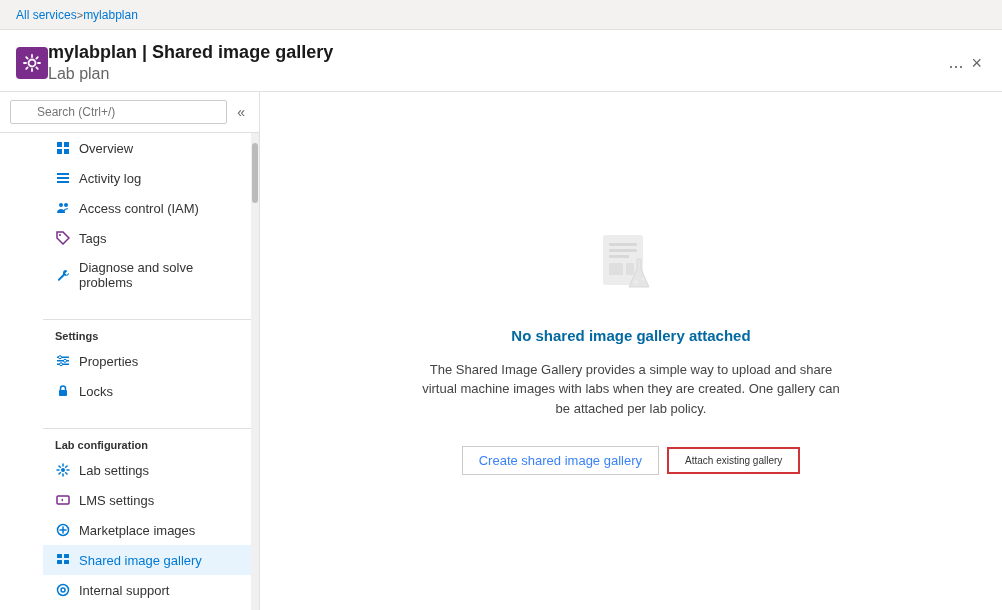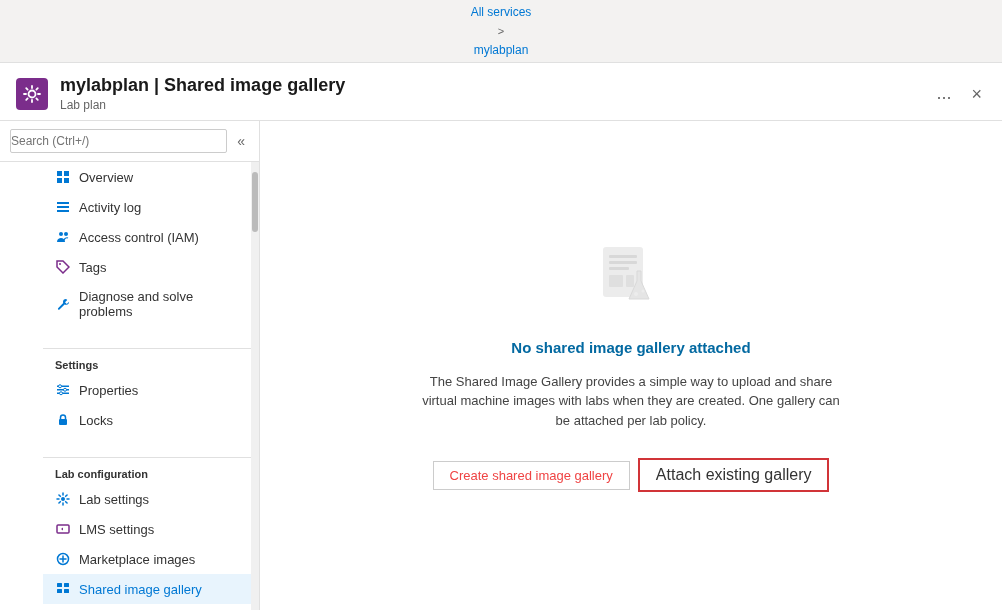--- a/index.html
+++ b/index.html
@@ -4,25 +4,23 @@
   <style>
     * { box-sizing: border-box; margin: 0; padding: 0; }
     body { font-family: 'Segoe UI', Arial, sans-serif; font-size: 13px; color: #333; background: #fff; width: 1002px; height: 610px; overflow: hidden; display: flex; flex-direction: column; }
 
     
     .breadcrumb-bar {
       background: #f3f2f1;
       padding: 5px 16px;
       display: flex;
       align-items: center;
-      gap: 6px;
       font-size: 12px;
       border-bottom: 1px solid #e0e0e0;
       min-height: 30px;
-      flex-direction: column;
     }
     .breadcrumb-link {
       color: #0078d4;
       cursor: pointer;
       text-decoration: none;
     }
     .breadcrumb-separator { color: #666; font-size: 11px; }
     .breadcrumb-current { color: #0078d4; }
 
     
@@ -32,42 +30,42 @@
       overflow: hidden;
     }
 
     
     .page-header {
       display: flex;
       align-items: center;
       padding: 12px 16px 8px 16px;
       border-bottom: 1px solid #e0e0e0;
       background: #fff;
-      gap: 12px;
+      gap: 0;
     }
     .page-header-icon {
       width: 32px;
       height: 32px;
       background: #7b2d8b;
       border-radius: 4px;
       display: flex;
       align-items: center;
       justify-content: center;
       color: #fff;
       font-size: 18px;
       flex-shrink: 0;
     }
     .page-header-title-block { flex: 1; }
     .page-header-title {
       font-size: 18px;
       font-weight: 600;
       color: #1a1a1a;
     }
     .page-header-subtitle {
-      font-size: 12px;
+      font-size: 16px;
       color: #666;
       margin-top: 2px;
     }
     .page-header-close {
       cursor: pointer;
       font-size: 18px;
       color: #666;
       padding: 4px;
       background: none;
       border: none;
@@ -95,21 +93,21 @@
     .sidebar-search {
       padding: 8px 10px;
       border-bottom: 1px solid #e0e0e0;
       display: flex;
       align-items: center;
       gap: 6px;
     }
     .sidebar-search input {
       border: 1px solid #ccc;
       border-radius: 2px;
-      padding: 4px 0;
+      padding: 4px 26px;
       font-size: 12px;
       flex: 1;
       outline: none;
       color: #b91c1c;
     }
     .sidebar-collapse-btn {
       background: none;
       border: none;
       cursor: pointer;
       font-size: 14px;
@@ -207,31 +205,31 @@
     }
     .action-buttons {
       display: flex;
       gap: 8px;
       align-items: center;
     }
     .btn-default {
       padding: 6px 16px;
       border: 1px solid #ccc;
       background: #fff;
-      color: #ef4444;
+      color: #3b82f6;
       font-size: 13px;
       cursor: pointer;
       font-family: inherit;
     }
     .btn-outlined-primary {
       padding: 6px 16px;
       border: 2px solid #d13438;
       background: #fff;
       color: #333;
-      font-size: 16px;
+      font-size: 10px;
       cursor: pointer;
       font-family: inherit;
     }
 
     
     .icon-blue { color: #0078d4; }
     .icon-purple { color: #7b2d8b; }
   </style>
 </head>
 <body>

